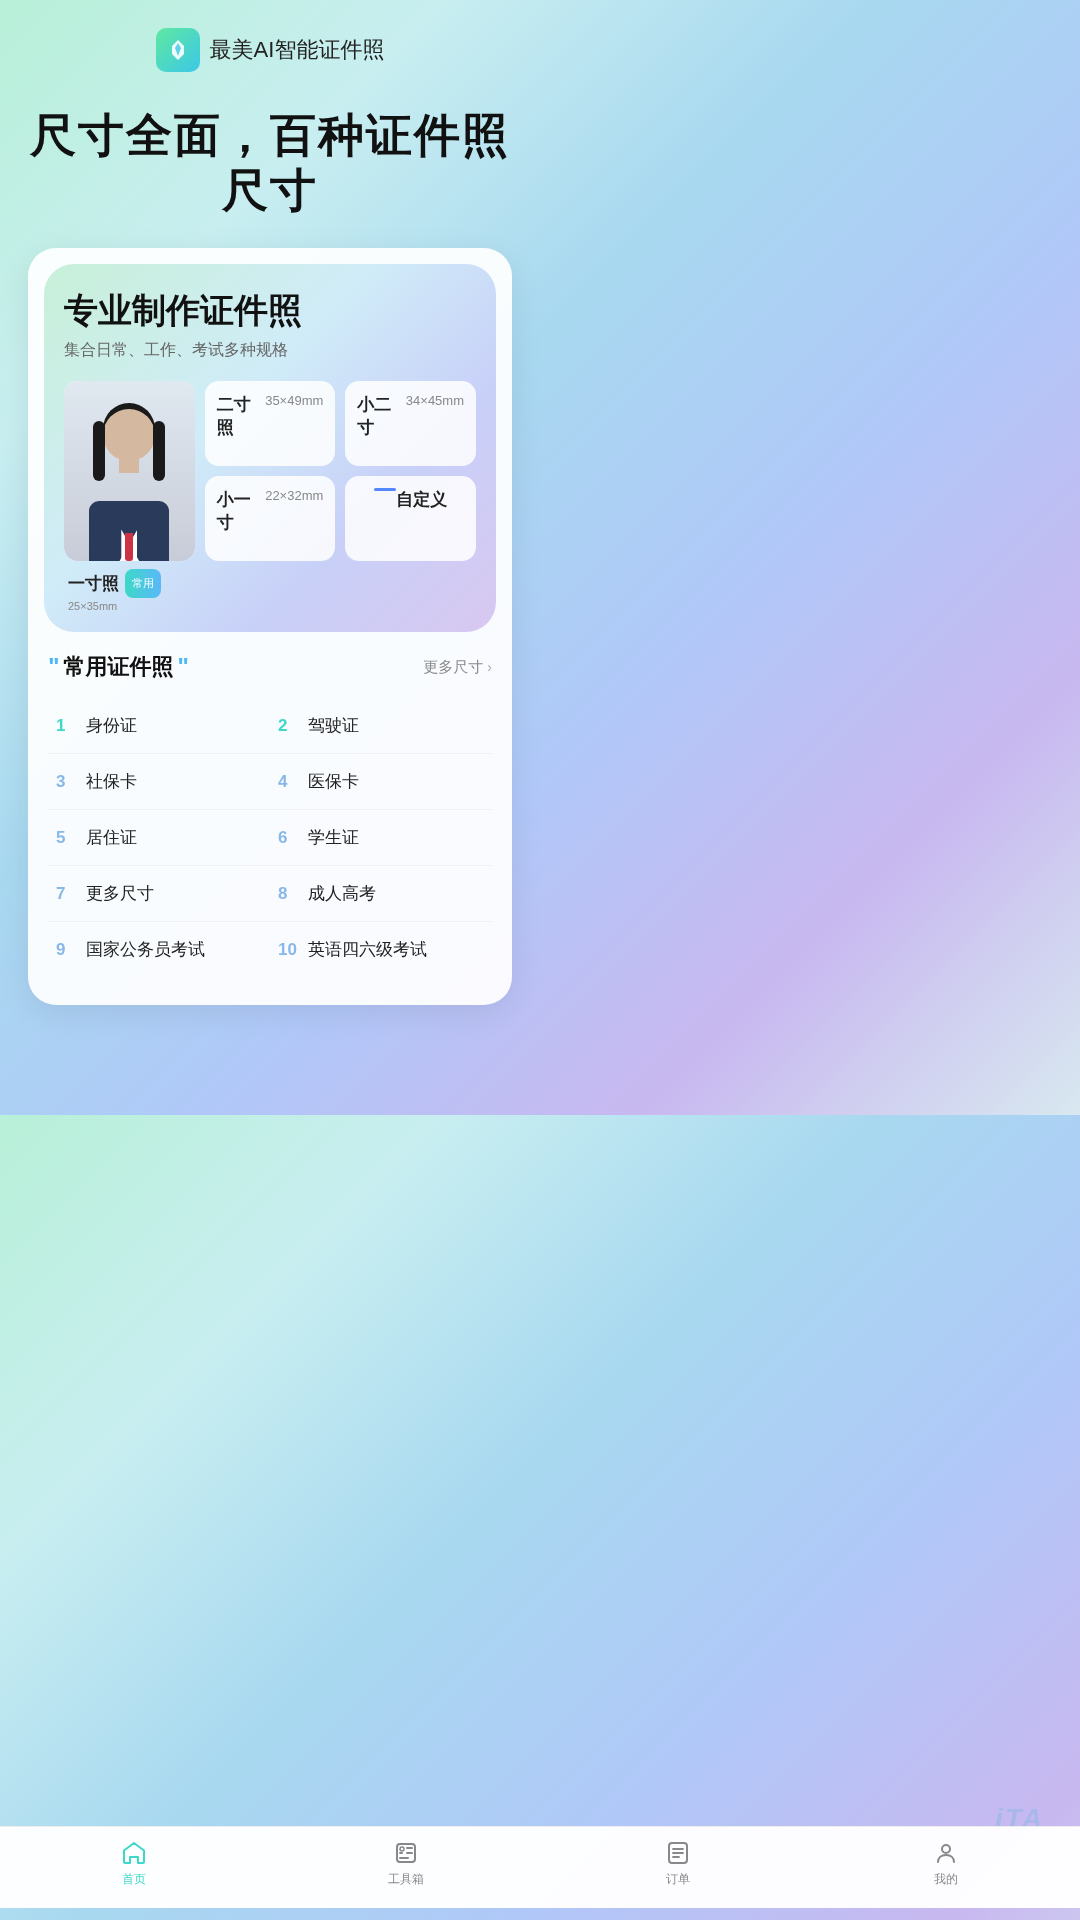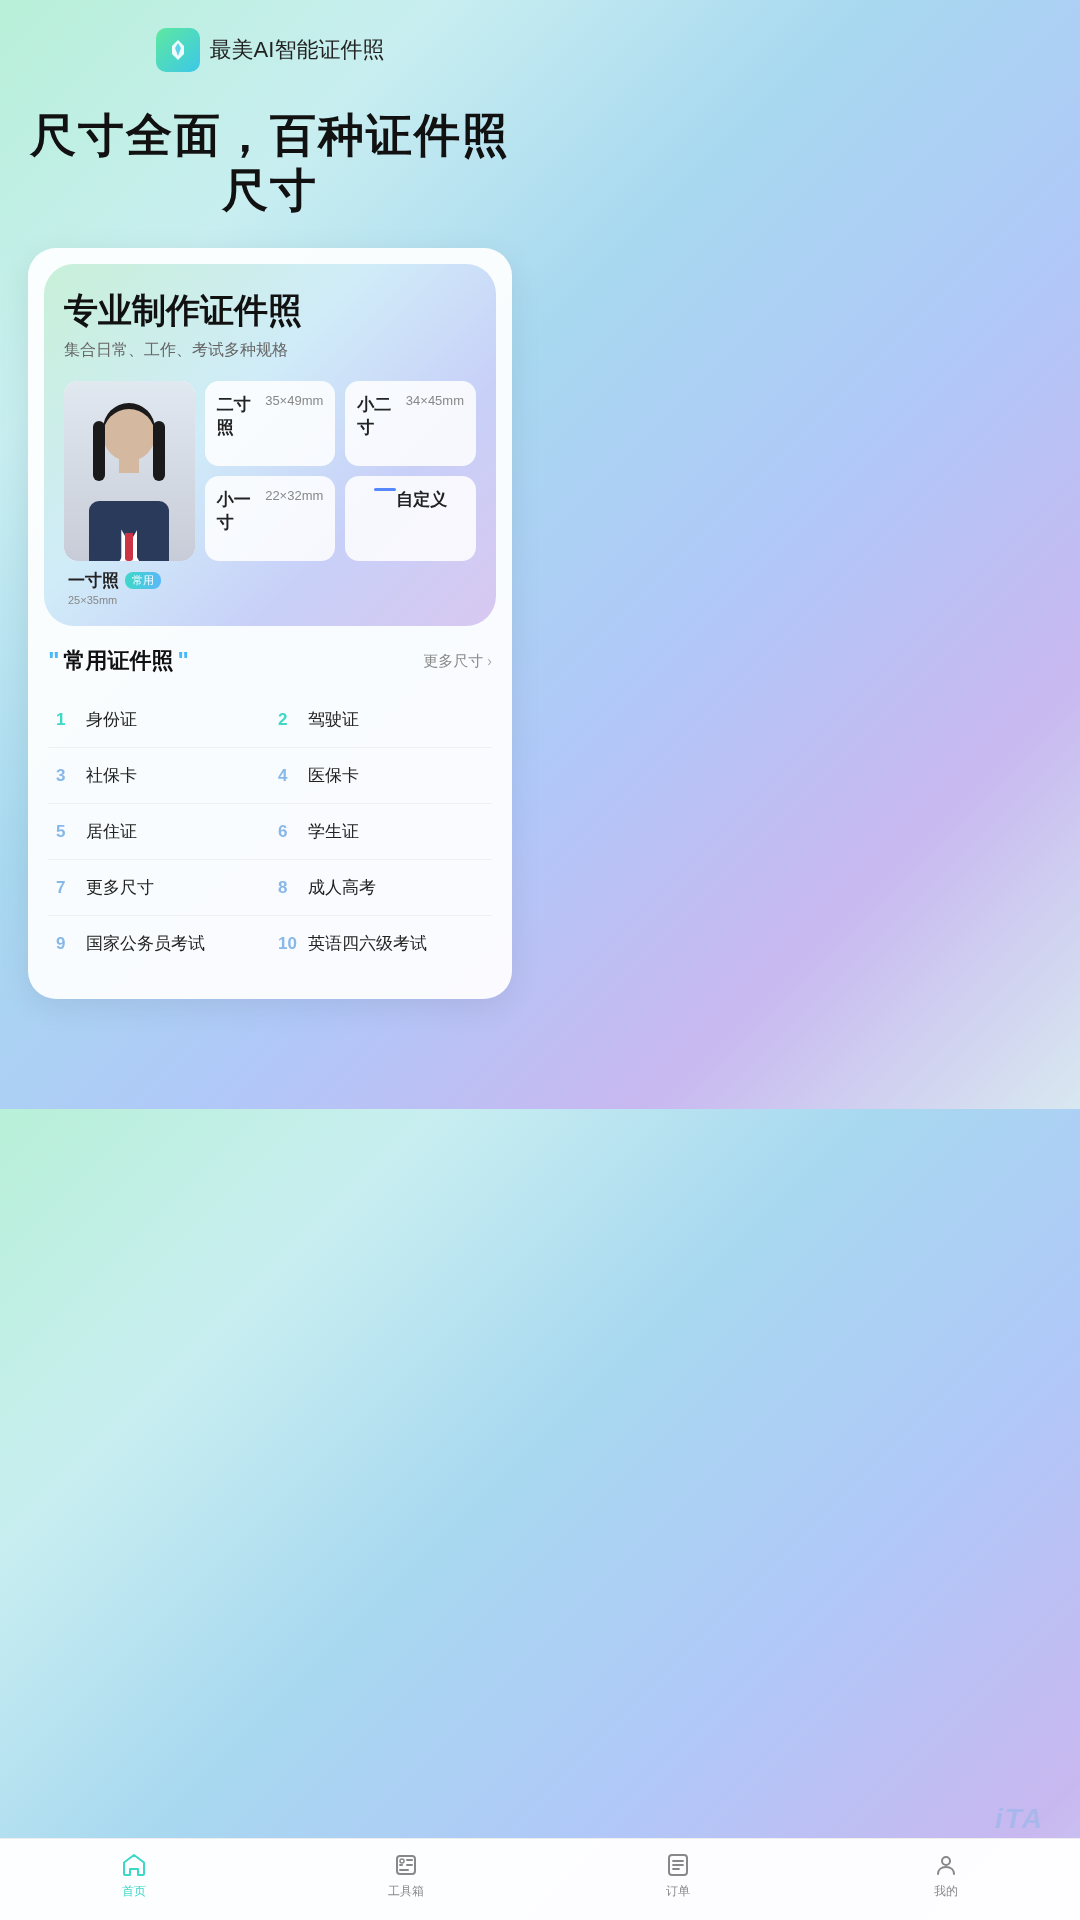--- a/index.html
+++ b/index.html
@@ -191,21 +191,21 @@
       display: flex;
       align-items: center;
       gap: 6px;
       margin-bottom: 2px;
     }
 
     .common-badge {
       background: linear-gradient(90deg, #3dd8c8, #5ab8f8);
       color: white;
       font-size: 11px;
-      padding: 1px 7px;
+      padding: 7px 7px;
       border-radius: 8px;
       font-weight: 500;
     }
 
     .custom-dash {
       width: 22px;
       height: 3px;
       background: #5588ff;
       border-radius: 2px;
       margin-bottom: 6px;
@@ -299,21 +299,21 @@
     .cert-number.n9, .cert-number.n10 { color: #88b8e8; }
 
     .cert-label {
       font-size: 17px;
       color: #222;
     }
 
     
     .bottom-nav {
       position: fixed;
-      bottom: 0;
+      bottom: 12px;
       left: 0;
       width: 100%;
       background: rgba(255,255,255,0.97);
       display: flex;
       justify-content: space-around;
       align-items: center;
       padding: 12px 0 20px 0;
       border-top: 1px solid #eee;
       z-index: 100;
     }

